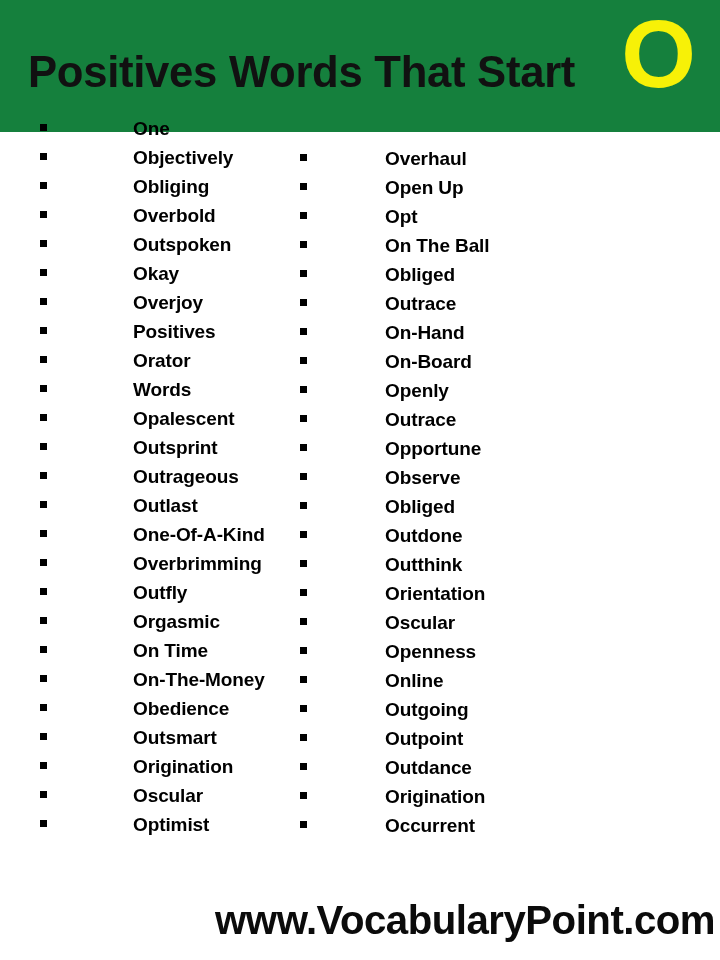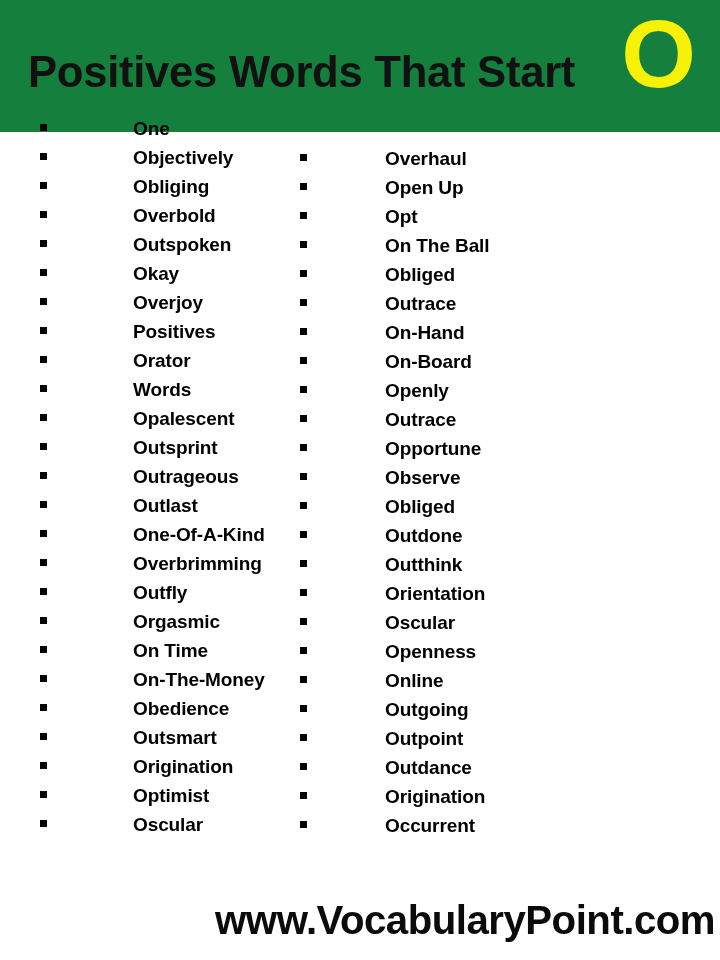--- a/index.html
+++ b/index.html
@@ -238,26 +238,26 @@
           <span class="word-label">Outsmart</span>
         </div>
         <div class="word-row">
           <span class="bullet"></span>
           <span class="bullet-gap"></span>
           <span class="word-label">Origination</span>
         </div>
         <div class="word-row">
           <span class="bullet"></span>
           <span class="bullet-gap"></span>
+          <span class="word-label">Oscular</span>
+        </div>
+        <div class="word-row">
+          <span class="bullet"></span>
+          <span class="bullet-gap"></span>
           <span class="word-label">Optimist</span>
-        </div>
-        <div class="word-row">
-          <span class="bullet"></span>
-          <span class="bullet-gap"></span>
-          <span class="word-label">Oscular</span>
         </div>
       </div>
     <div class="col col-right" id="col-right">
         <div class="word-row">
           <span class="bullet"></span>
           <span class="bullet-gap"></span>
           <span class="word-label">Overhaul</span>
         </div>
         <div class="word-row">
           <span class="bullet"></span>

